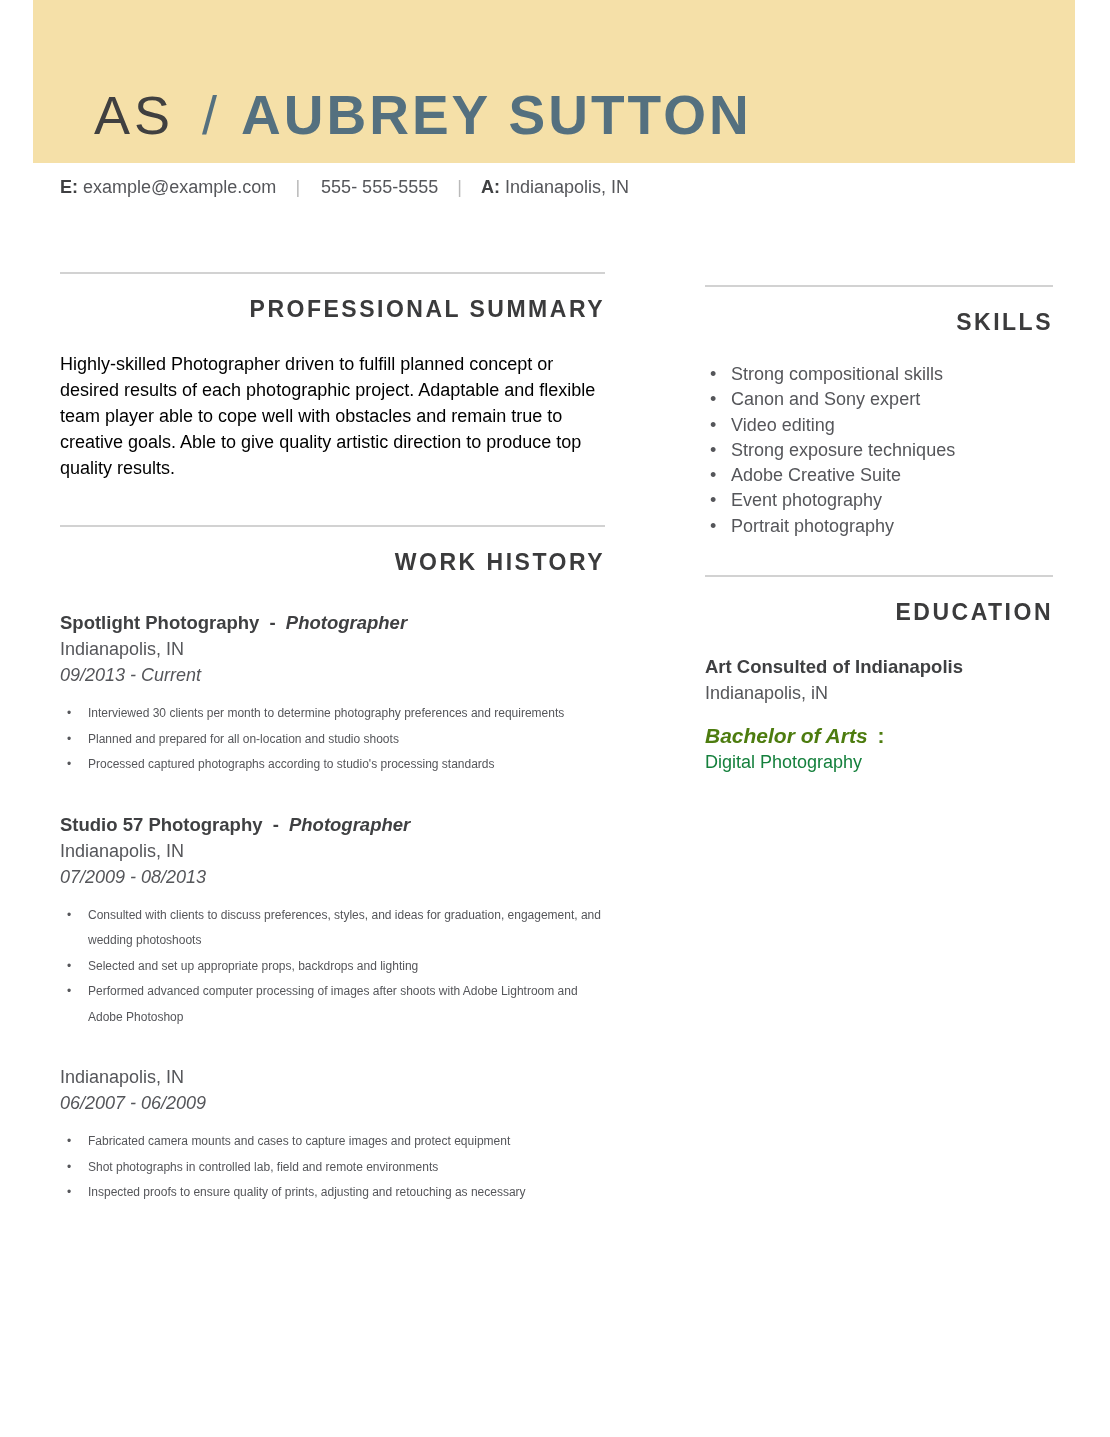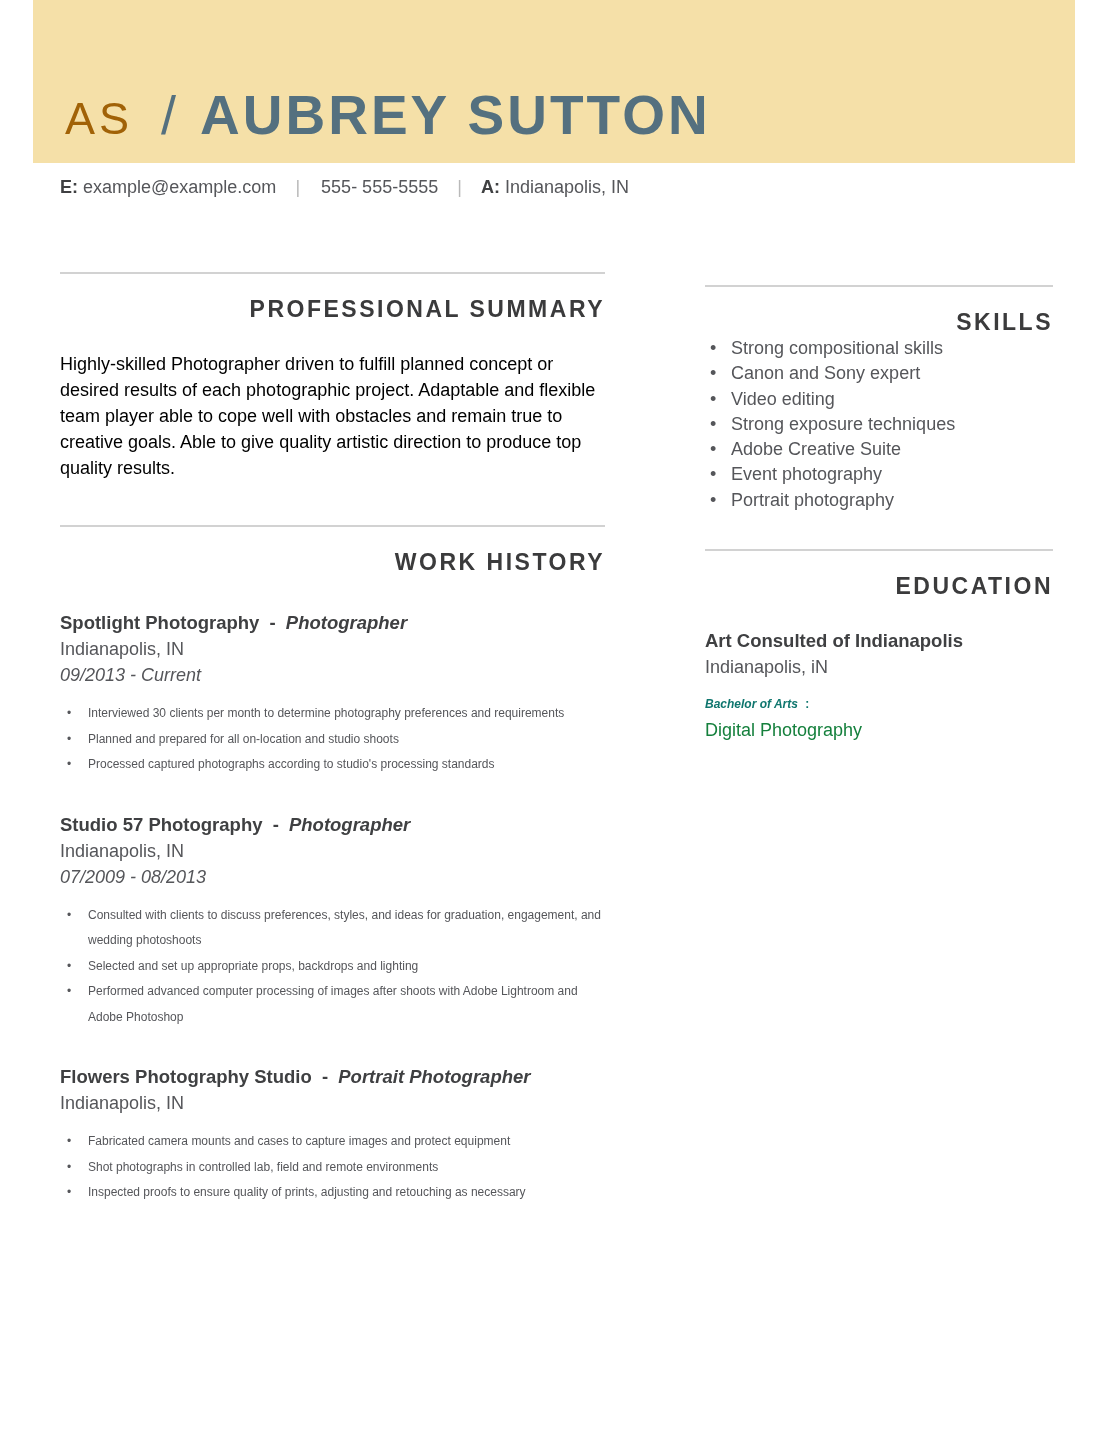--- a/index.html
+++ b/index.html
@@ -16,24 +16,25 @@
     margin-left: 33px;
     width: 1042px;
     height: 163px;
     background: #f5e0a8;
     display: flex;
     align-items: flex-end;
     padding: 0 0 16px 32px;
   }
   .banner-inner { display: flex; align-items: baseline; }
   .monogram {
-    font-size: 45px;
+    font-size: 54px;
     font-weight: 400;
-    color: #a16207;
+    color: #404040;
     letter-spacing: 4px;
+    margin-left: 29px;
   }
   .slash {
     font-size: 54px;
     font-weight: 400;
     color: #54707f;
     margin: 0 24px 0 28px;
   }
   .name {
     font-size: 55px;
     font-weight: 700;
@@ -90,21 +91,21 @@
     line-height: 25.5px;
     color: #55565a;
   }
   ul.bullets li::before {
     content: "\2022";
     position: absolute;
     left: 7px; top: 0;
     color: #55565a;
   }
   
-  ul.skills { list-style: none; }
+  ul.skills { list-style: none; margin-top: 26px; }
   ul.skills li {
     position: relative;
     padding-left: 26px;
     font-size: 18px;
     line-height: 25.3px;
     color: #55565a;
   }
   ul.skills li::before {
     content: "\2022";
     position: absolute;
@@ -115,24 +116,24 @@
   
   .edu-school {
     margin-top: 28px;
     font-size: 18.5px;
     line-height: 26px;
     font-weight: 700;
     color: #3f4042;
   }
   .edu-loc { font-size: 18px; line-height: 26px; color: #55565a; }
   .edu-degree {
-    margin-top: 11px;
-    font-size: 12px;
+    margin-top: 17px;
+    font-size: 21px;
     line-height: 26px;
-    color: #0f766e;
+    color: #4d7c0f;
   }
   .edu-degree .deg { font-weight: 700; font-style: italic; }
   .edu-degree .colon { font-weight: 700; margin-left: 4px; }
   .edu-field { font-size: 18px; line-height: 26px; color: #15803d; }
 </style>
 </head>
 <body>
 
 <div class="banner">
   <div class="banner-inner">
@@ -187,26 +188,22 @@
       <div class="job-loc">Indianapolis, IN</div>
       <div class="job-dates">07/2009 - 08/2013</div>
       <ul class="bullets">
         <li>Consulted with clients to discuss preferences, styles, and ideas for graduation, engagement, and wedding photoshoots</li>
         <li>Selected and set up appropriate props, backdrops and lighting</li>
         <li>Performed advanced computer processing of images after shoots with Adobe Lightroom and Adobe Photoshop</li>
       </ul>
     </div>
 
     <div class="job">
-      <div class="job-head">
-        <span class="company">Flowers Photography Studio</span>
-        <span class="dash">-</span>
-        <span class="title">Portrait Photographer</span>
-      </div>
       <div class="job-loc">Indianapolis, IN</div>
+      <div class="job-dates">06/2007 - 06/2009</div>
       <ul class="bullets">
         <li>Fabricated camera mounts and cases to capture images and protect equipment</li>
         <li>Shot photographs in controlled lab, field and remote environments</li>
         <li>Inspected proofs to ensure quality of prints, adjusting and retouching as necessary</li>
       </ul>
     </div>
 
   </div>
 
   <div class="col-right">

